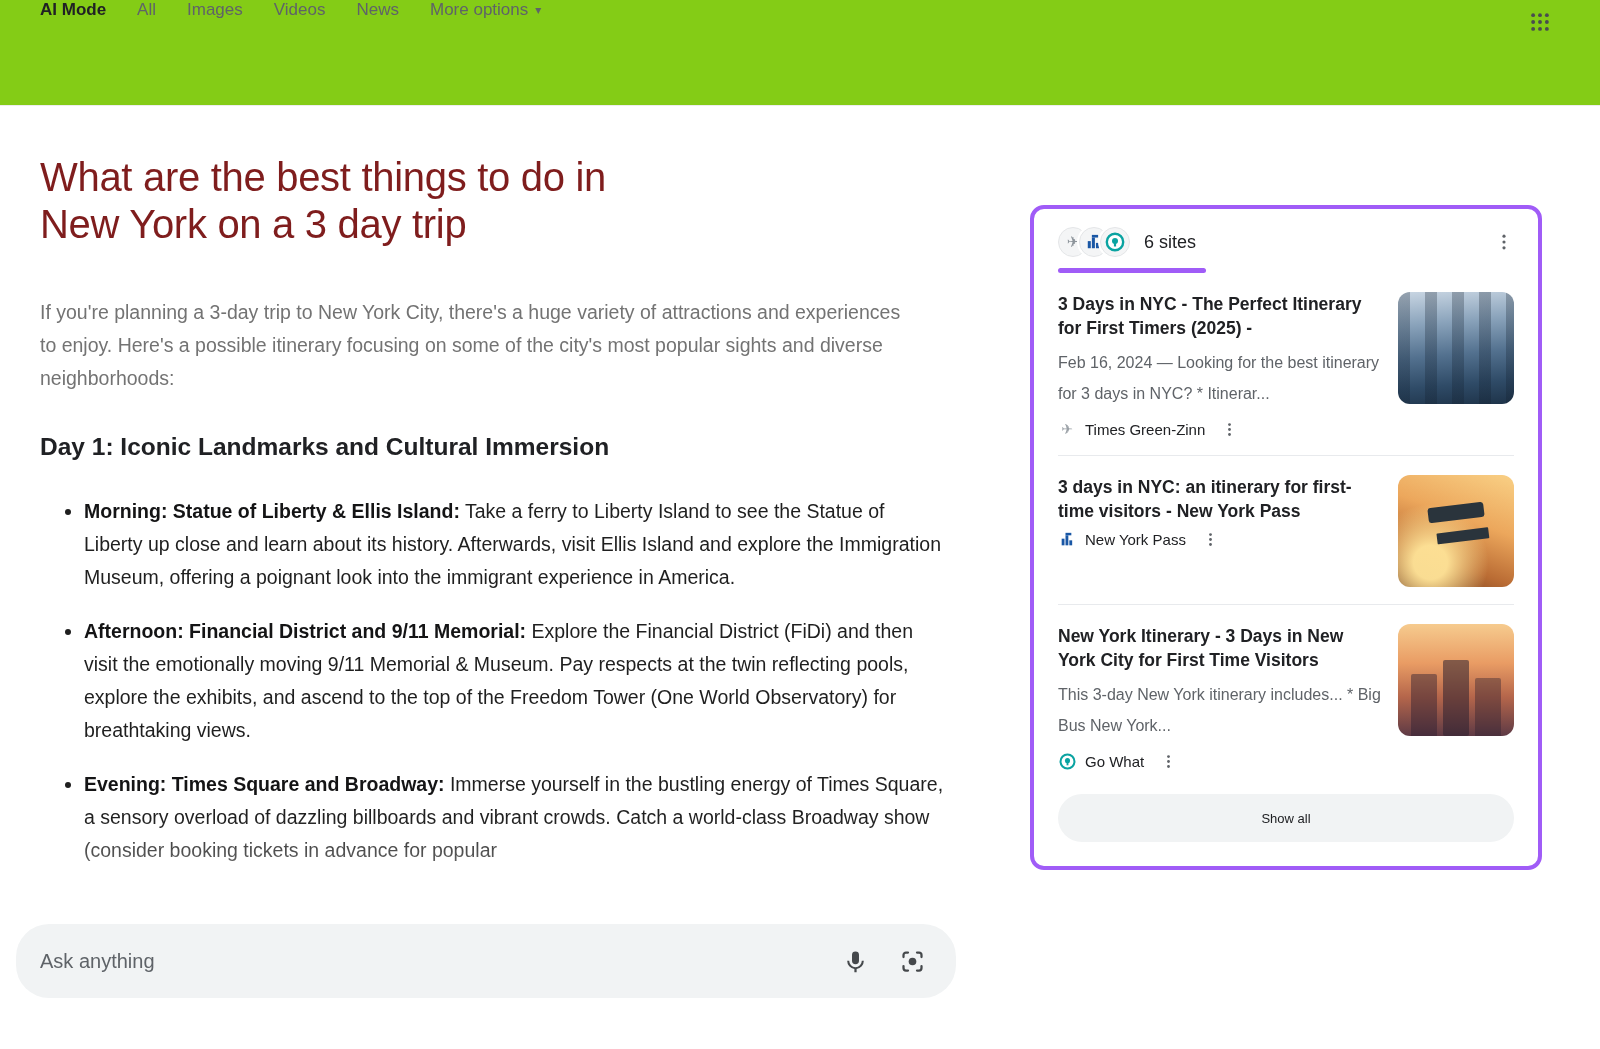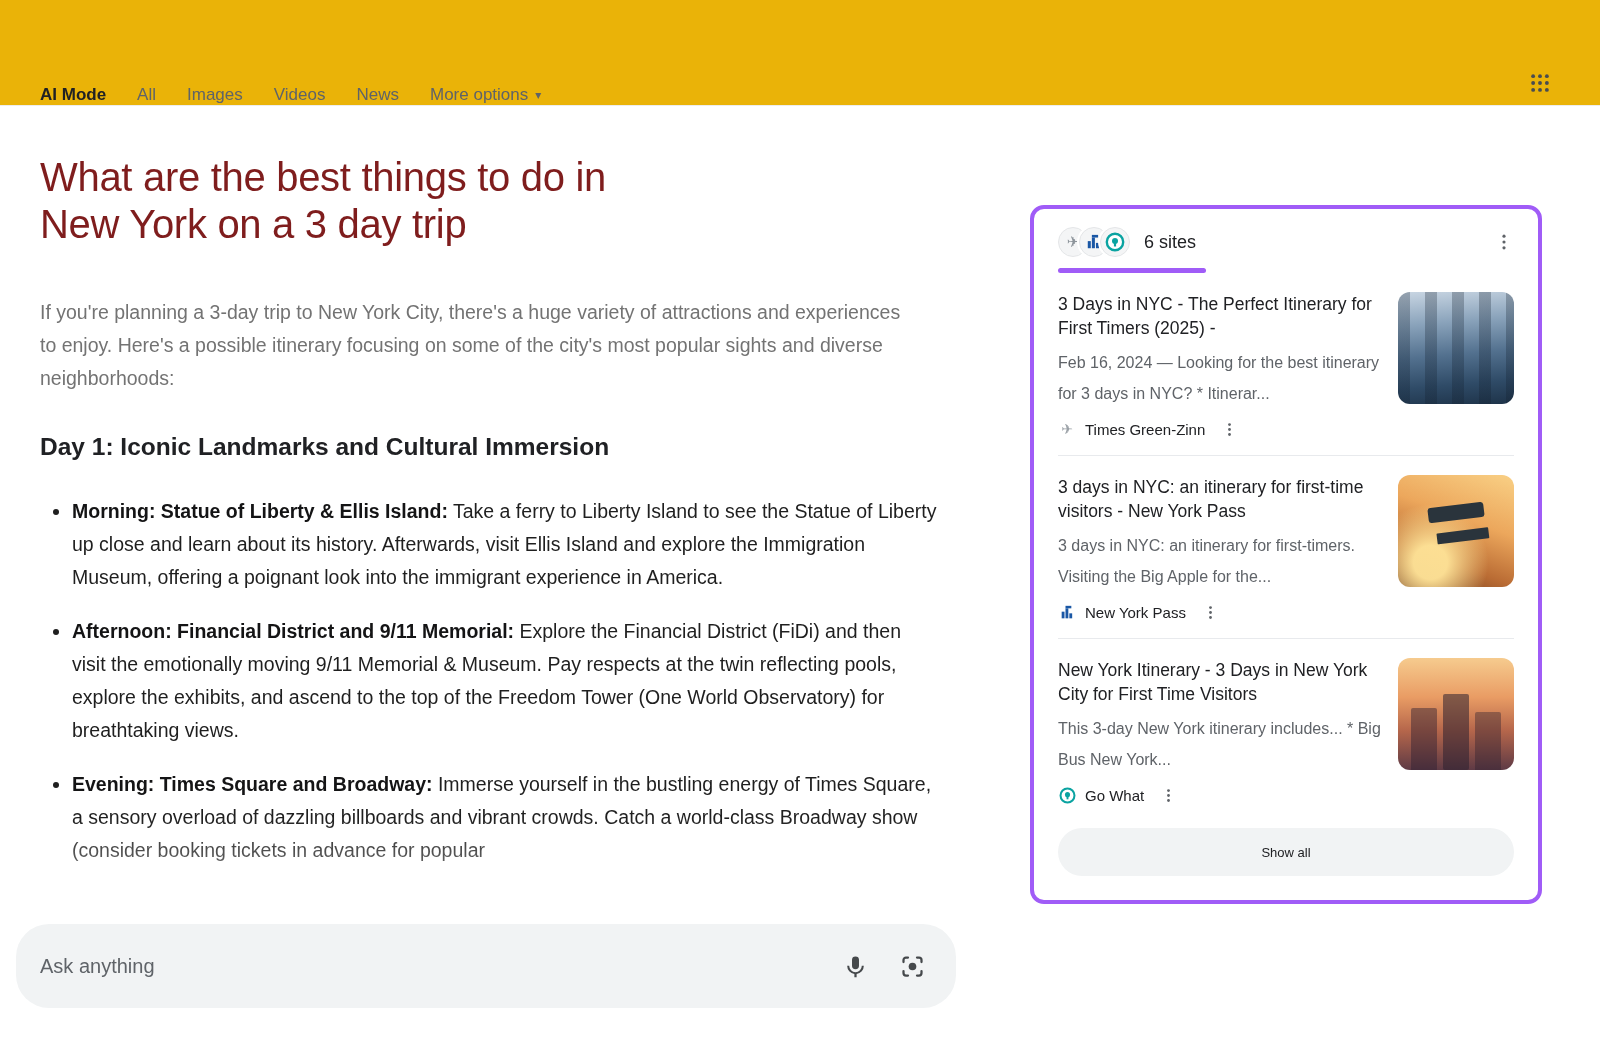--- a/index.html
+++ b/index.html
@@ -8,39 +8,39 @@
     width: 1600px; height: 1049px;
     position: relative; overflow: hidden;
     background: #fff;
     font-family: "Liberation Sans", sans-serif;
     color: #202124;
   }
 
   
   .header {
     position: absolute; top: 0; left: 0; right: 0; height: 106px;
-    background: #eab308; border-bottom: 1px solid #ededed;
-    display: flex; align-items: flex-end; padding: 0 38px 0 40px; gap: 46px;
+    background: #84cc16; border-bottom: 1px solid #ededed;
+    display: flex; align-items: flex-start; padding: 0 38px 0 40px; gap: 46px;
   }
   .tabs { display: flex; align-items: center; gap: 31px; }
   .tab { font-size: 17px; color: #5f6368; cursor: pointer; white-space: nowrap; }
   .tab.active { color: #202124; font-weight: 700; }
   .caret { display: inline-block; margin-left: 7px; font-size: 12px; color: #5f6368; transform: translateY(-1px); }
   .apps-btn { margin-left: auto; width: 44px; height: 44px; display: flex; align-items: center; justify-content: center; border-radius: 50%; cursor: pointer; }
 
   
   .main { position: absolute; left: 40px; top: 150px; width: 920px; }
   .q-title {
     margin: 4px 0 48px; max-width: 620px;
     font-size: 40px; font-weight: 400; line-height: 1.18;
     letter-spacing: -0.3px; color: #7f1d1d;
   }
   .intro { margin: 0 0 38px; max-width: 878px; font-size: 19.5px; line-height: 33px; color: #737373; }
   .day-heading { margin: 0 0 34px; font-size: 24.5px; font-weight: 700; color: #202124; }
-  .points { margin: 4px; padding-left: 28px; max-width: 895px; list-style: disc; }
+  .points { margin: 16px; padding-left: 28px; max-width: 895px; list-style: disc; }
   .points li { font-size: 19.5px; line-height: 33px; margin-bottom: 21px; color: #1f1f1f; }
   .points li b { font-weight: 700; color: #141415; }
 
   .fade {
     position: absolute; left: 0; top: 818px; width: 990px; height: 231px; z-index: 4;
     background: linear-gradient(180deg, rgba(255,255,255,0) 0%, rgba(255,255,255,0.45) 30%,
                 rgba(255,255,255,0.85) 52%, #ffffff 68%);
     pointer-events: none;
   }
 
@@ -59,21 +59,21 @@
     font-size: 15px; color: #8d949b; overflow: hidden;
   }
   .fav + .fav { margin-left: -9px; }
   .sites-count { font-size: 18px; color: #202124; margin-left: 14px; }
   .head-kebab { margin-left: auto; cursor: pointer; display: flex; }
   .hl-bar { width: 148px; height: 5px; border-radius: 4px; background: var(--color-highlight, #a05cf7); margin: 11px 0 0; }
 
   .result { display: flex; gap: 16px; padding: 19px 0 17px; border-bottom: 1px solid #e8eaed; }
   .result:last-of-type { border-bottom: none; padding-bottom: 8px; }
   .res-body { flex: 1; min-width: 0; }
-  .res-title { font-size: 17.5px; font-weight: 400; line-height: 24px; color: #202124; margin-bottom: 7px; cursor: pointer; }
+  .res-title { font-size: 17.5px; font-weight: 700; line-height: 24px; color: #202124; margin-bottom: 7px; cursor: pointer; }
   .res-snippet { font-size: 16px; line-height: 31px; color: #5f6368; margin-bottom: 11px; }
   .res-src { display: flex; align-items: center; gap: 9px; font-size: 15px; color: #202124; }
   .src-icon { width: 18px; height: 18px; display: inline-flex; align-items: center; justify-content: center; flex: 0 0 auto; }
   .src-icon.plane-glyph { font-size: 14px; color: #9aa0a6; }
   .src-kebab { margin-left: 7px; display: flex; cursor: pointer; }
 
   .thumb { width: 116px; height: 112px; border-radius: 12px; flex: 0 0 auto; overflow: hidden; cursor: pointer; }
   .thumb-1 {
     background:
       repeating-linear-gradient(90deg, rgba(18,30,44,0.28) 0 12px, rgba(18,30,44,0) 12px 27px),
@@ -102,21 +102,21 @@
   }
 
   .show-all {
     display: block; width: 100%; height: 48px; margin-top: 16px;
     border: none; border-radius: 24px; background: #f1f3f4;
     font-family: inherit; font-size: 13px; color: #202124; cursor: pointer;
   }
 
   
   .ask-bar {
-    position: absolute; left: 16px; top: 924px; width: 940px; height: 84px; z-index: 10;
+    position: absolute; left: 16px; top: 924px; width: 940px; height: 74px; z-index: 10;
     background: #f1f3f4; border-radius: 33px;
     display: flex; align-items: center; padding: 0 30px 0 24px; cursor: text;
   }
   .ask-placeholder { flex: 1; font-size: 20px; color: #5f6368; }
   .ask-icon { display: flex; align-items: center; justify-content: center; cursor: pointer; }
   .ask-icon + .ask-icon { margin-left: 30px; }
 
   svg { display: block; }
 </style>
 </head>
@@ -207,21 +207,20 @@
           </svg>
         </span>
       </div>
     </div>
     <div class="thumb thumb-1"></div>
   </div>
 
   <div class="result">
     <div class="res-body">
       <div class="res-title">3 days in NYC: an itinerary for first-time visitors - New York Pass</div>
-      <div class="res-snippet">3 days in NYC: an itinerary for first-timers. Visiting the Big Apple for the...</div>
       <div class="res-src">
         <span class="src-icon">
           <svg width="15" height="15" viewBox="0 0 18 18" aria-hidden="true">
             <rect x="2" y="8" width="3.4" height="8" fill="#1a57a5"></rect>
             <rect x="6.6" y="4" width="3.4" height="12" fill="#1a57a5"></rect>
             <rect x="11.2" y="10" width="3.4" height="6" fill="#1a57a5"></rect>
             <rect x="6.6" y="1" width="7" height="3" fill="#1a57a5"></rect>
           </svg>
         </span>
         <span>New York Pass</span>

